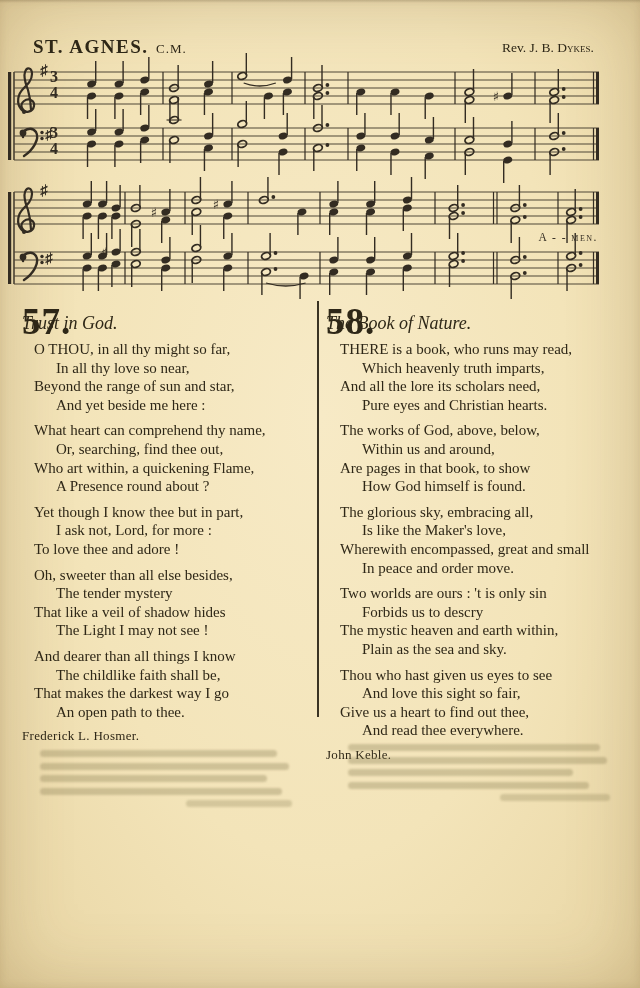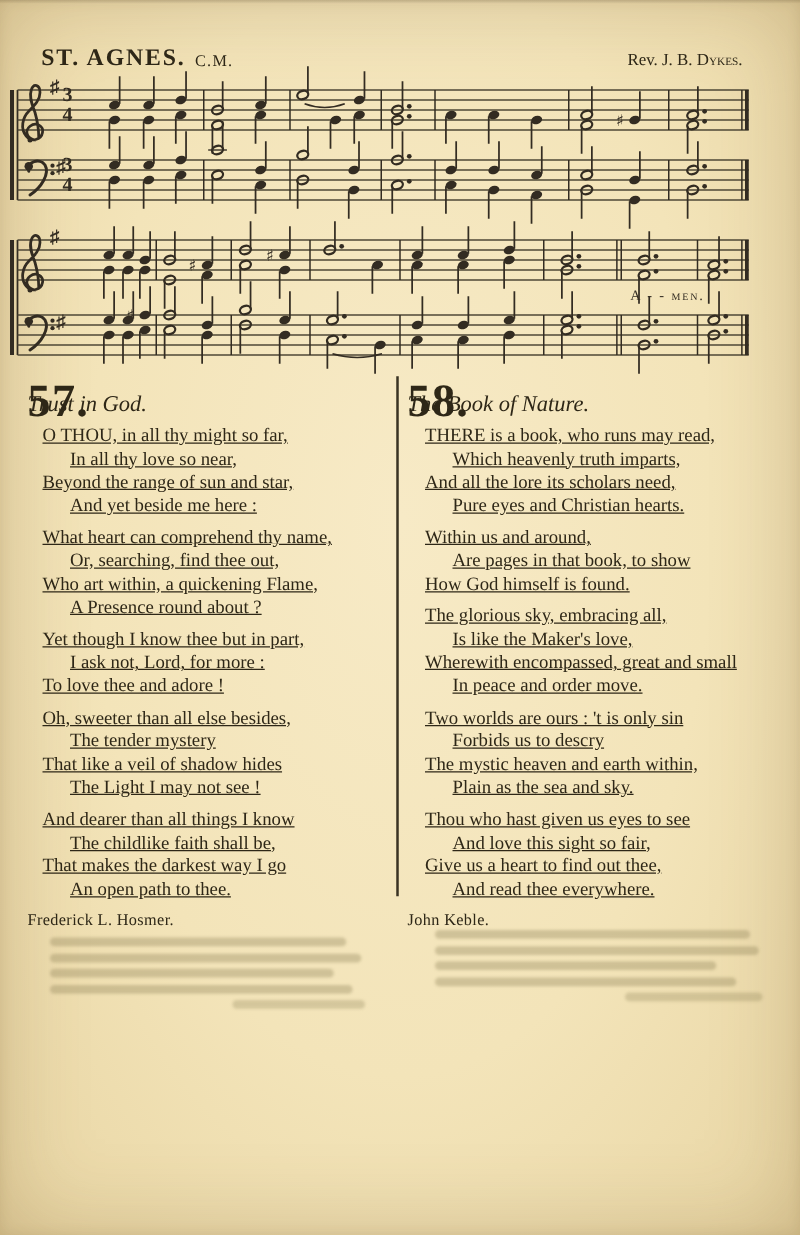--- a/index.html
+++ b/index.html
@@ -14,33 +14,33 @@
   
   .hdr-title{position:absolute;left:33px;top:36px;font-size:19px;font-weight:bold;letter-spacing:1.5px;}
   .hdr-meter{position:absolute;left:156px;top:41px;font-size:13px;letter-spacing:1px;}
   .hdr-composer{position:absolute;right:46px;top:40px;font-size:13.5px;margin-left:12px;}
   .hdr-composer .sc{font-variant:small-caps;}
   
   #score{position:absolute;left:0;top:0;}
   .mglyph{position:absolute;font-weight:bold;line-height:1;color:#332c22;}
   .sharp{font-size:15px;}
   .tsig{font-size:16px;width:16px;text-align:center;}
-  .amen{position:absolute;left:482px;top:231px;width:104px;text-align:center;
+  .amen{position:absolute;left:494px;top:231px;width:104px;text-align:right;
     font-size:11.5px;letter-spacing:1.5px;color:#332c22;font-variant:small-caps;}
   
   .divider{position:absolute;left:317px;top:301px;width:1.6px;height:416px;background:#3a3323;}
   .hymn{position:absolute;top:300px;width:292px;}
   .hymn-57{left:22px;}
   .hymn-58{left:326px;}
   .hymn-head{position:relative;height:40px;}
   .num{position:absolute;left:0;top:0;font-size:37px;font-weight:bold;letter-spacing:1px;}
   .htitle{position:absolute;left:0;right:10px;top:13px;font-style:italic;font-size:18px;}
   .verses{padding-left:12px;}
   .hymn-58 .verses{padding-left:14px;}
-  .verse{margin-bottom:7px;text-decoration:underline;}
+  .verse{margin-bottom:7px;}
   .line{font-size:15px;line-height:18.6px;white-space:nowrap;}
   .line:nth-child(2),.line:nth-child(4){padding-left:22px;}
   .author{font-size:13px;margin-top:3px;padding-right:16px;letter-spacing:.3px;}
   .hymn-58 .author{padding-right:24px;}
   
   .ghost{position:absolute;filter:blur(1.3px);}
   .ghost-left{left:40px;top:750px;width:252px;}
   .ghost-right{left:348px;top:744px;width:262px;}
   .gline{height:7px;margin-bottom:5.5px;border-radius:4px;background:rgba(134,122,78,.33);}
   .gline.short{width:42%;margin-left:auto;background:rgba(134,122,78,.28);}
@@ -436,20 +436,21 @@
       <span class="htitle">The Book of Nature.</span>
     </div>
     <div class="verses">
       <div class="verse">
         <div class="line">THERE is a book, who runs may read,</div>
         <div class="line">Which heavenly truth imparts,</div>
         <div class="line">And all the lore its scholars need,</div>
         <div class="line">Pure eyes and Christian hearts.</div>
       </div>
       <div class="verse">
+        <div class="line">The works of God, above, below,</div>
         <div class="line">Within us and around,</div>
         <div class="line">Are pages in that book, to show</div>
         <div class="line">How God himself is found.</div>
       </div>
       <div class="verse">
         <div class="line">The glorious sky, embracing all,</div>
         <div class="line">Is like the Maker's love,</div>
         <div class="line">Wherewith encompassed, great and small</div>
         <div class="line">In peace and order move.</div>
       </div>

